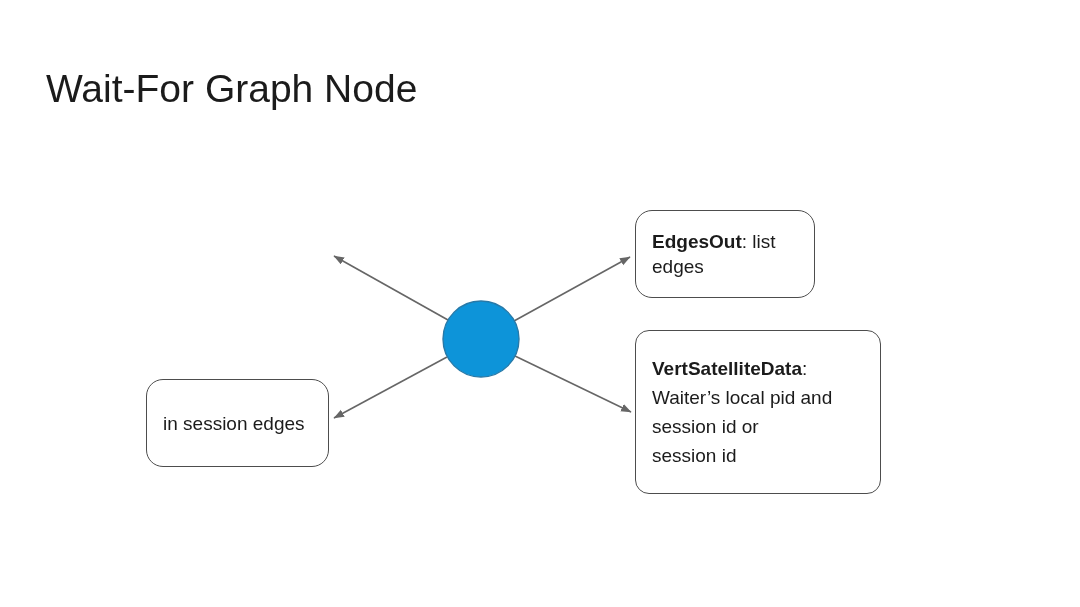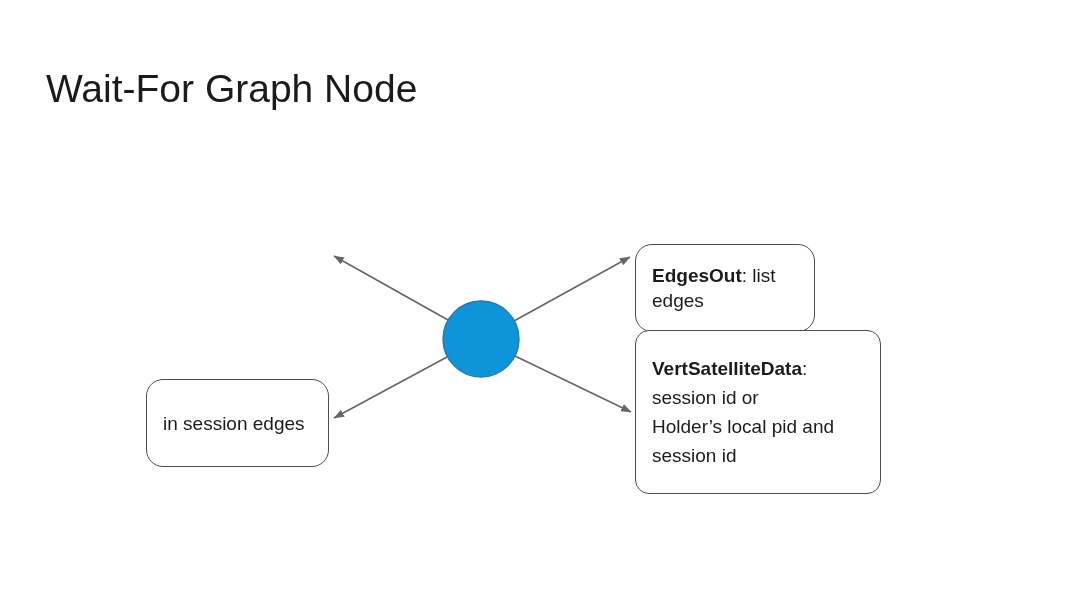--- a/index.html
+++ b/index.html
@@ -42,21 +42,21 @@
     align-items: center;
     padding: 0 12px 0 16px;
     font-size: 19px;
     line-height: 25px;
     color: var(--text, #1b1b1b);
   }
   .node-box .box-text { width: 100%; }
   .node-box .line { display: block; }
   .node-box b { font-weight: 700; }
   .box-id            { left: 147px; top: 211px; width: 181px; height: 89px; }
-  .box-edges-out     { left: 635px; top: 210px; width: 180px; height: 88px; margin-top: 34px; }
+  .box-edges-out     { left: 635px; top: 210px; width: 180px; height: 88px; }
   .box-edges-in      { left: 146px; top: 379px; width: 183px; height: 88px; }
   .box-vert-satellite{ left: 635px; top: 330px; width: 246px; height: 164px; line-height: 29px; border-radius: 14px; }
 </style>
 </head>
 <body>
 
 <div class="slide">
 
   <div class="slide-title">Wait-For Graph Node</div>
 
@@ -88,19 +88,19 @@
 
   <div class="node-box box-edges-in">
     <div class="box-text">
       <span class="line">in session edges</span>
     </div>
   </div>
 
   <div class="node-box box-vert-satellite">
     <div class="box-text">
       <span class="line"><b>VertSatelliteData</b><span>:</span></span>
+      <span class="line">Waiter’s local pid and</span>
       <span class="line">session id or</span>
-      <span class="line">Holder’s local pid and</span>
       <span class="line">session id</span>
     </div>
   </div>
 
 </div>
 
 </body></html>

